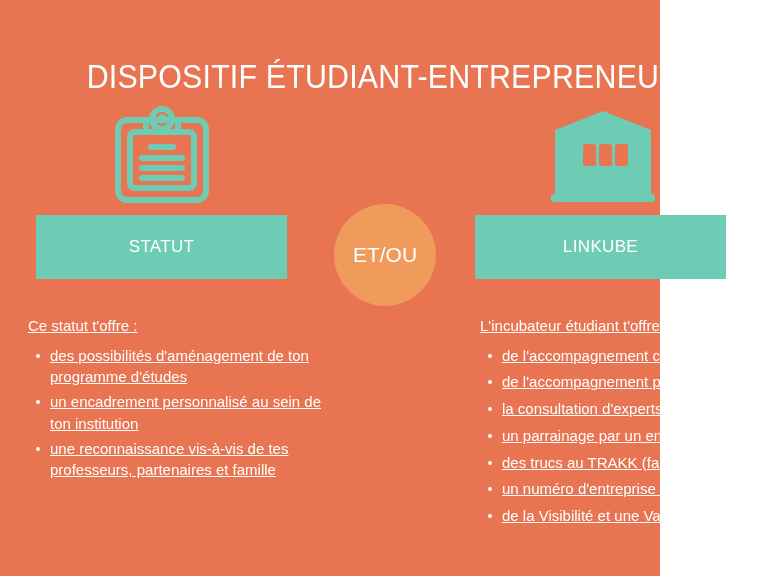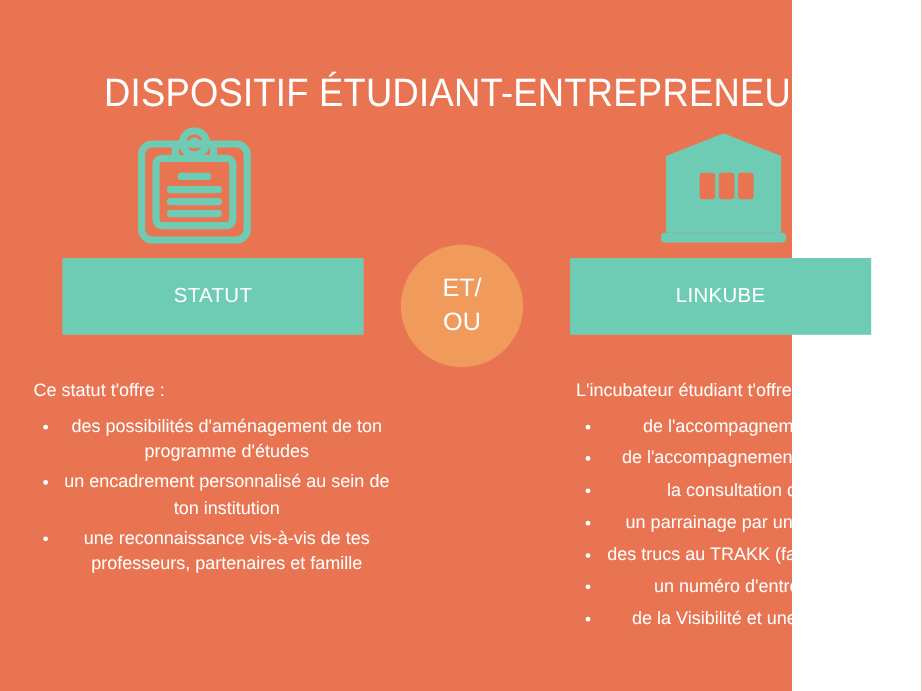--- a/index.html
+++ b/index.html
@@ -65,21 +65,21 @@
   
   .etou-circle {
     position: absolute;
     left: 334px;
     top: 104px;
     width: 102px;
     height: 102px;
     border-radius: 50%;
     background: #f09a5b;
     display: flex;
-    flex-direction: column;
+    flex-direction: row;
     align-items: center;
     justify-content: center;
     color: #ffffff;
     font-size: 21px;
     line-height: 1.32;
     font-family: "Liberation Sans", sans-serif;
   }
   .etou-circle span { display: block; }
 
   
@@ -93,50 +93,50 @@
     flex-direction: column;
     align-items: center;
     justify-content: center;
     text-align: center;
     font-size: 17px;
     line-height: 1.28;
     letter-spacing: 0.3px;
     font-family: "Liberation Sans Narrow", "Liberation Sans", sans-serif;
   }
   .label-box span { display: block; }
-  #box-left  { left: 36px;  width: 251px; margin-left: 16px; }
+  #box-left  { left: 36px;  width: 251px; }
   #box-right { left: 475px; width: 251px; text-align: center; }
 
   
   .column {
     position: absolute;
     top: 316px;
     color: #ffffff;
     font-size: 15px;
     font-family: "Liberation Sans", sans-serif;
+    text-decoration: underline;
   }
   #col-left  { left: 28px;  width: 300px; }
   #col-right { left: 480px; width: 290px; }
 
   .col-intro {
     margin: 0 0 9px 0;
     line-height: 1.3;
     font-size: 15px;
   }
   ul.bullets {
     list-style: none;
     margin: 0;
     padding: 0;
   }
   ul.bullets li {
     position: relative;
     padding-left: 22px;
     margin-bottom: 3px;
     line-height: 1.45;
-    text-align: center;
   }
   ul.bullets li::before {
     content: "";
     position: absolute;
     left: 8px;
     top: 9px;
     width: 4px;
     height: 4px;
     border-radius: 50%;
     background: #ffffff;

